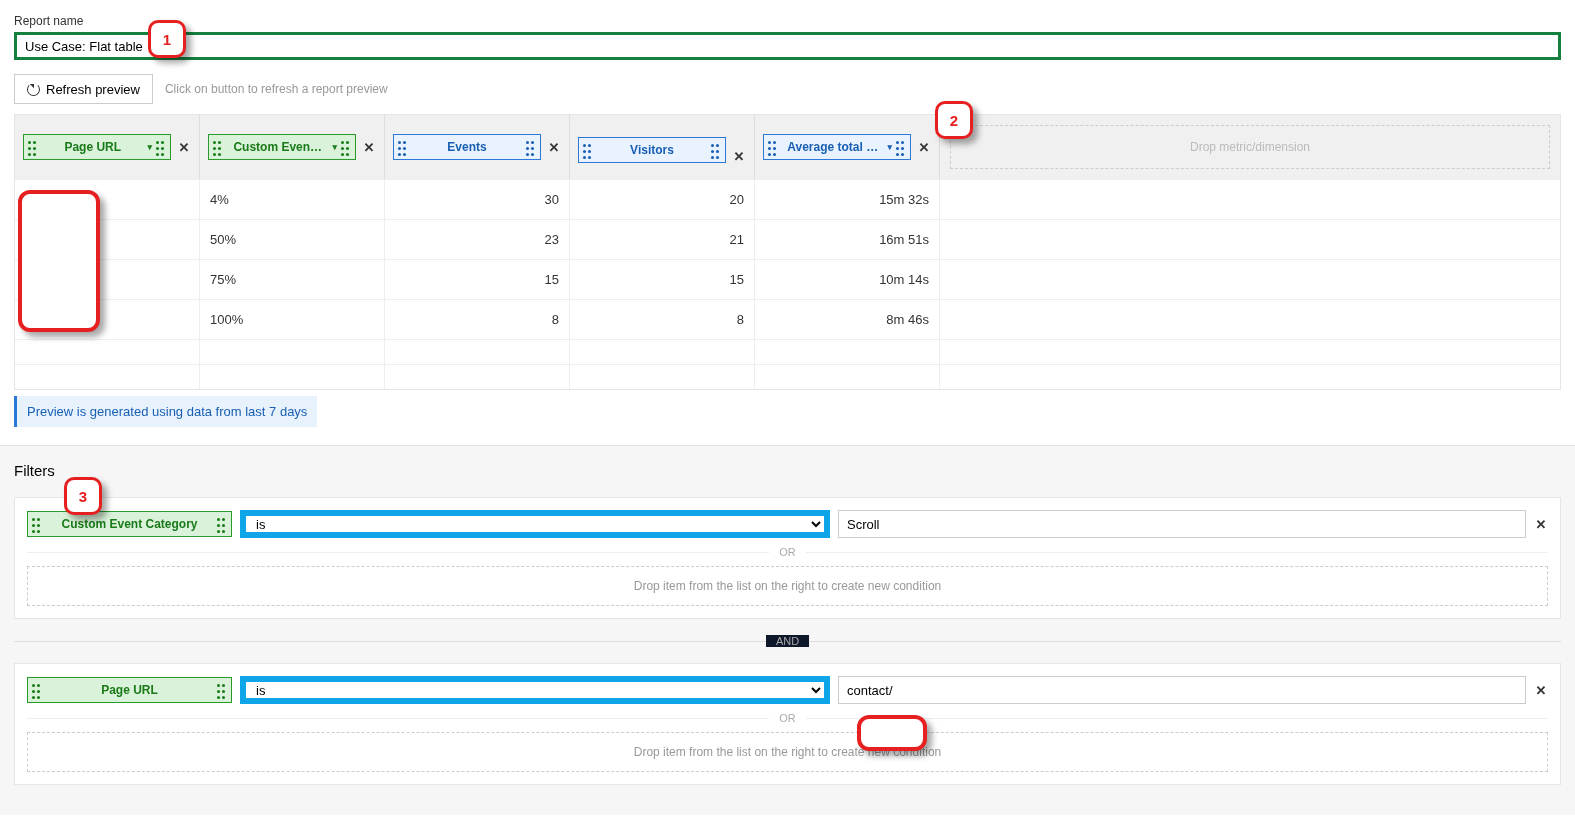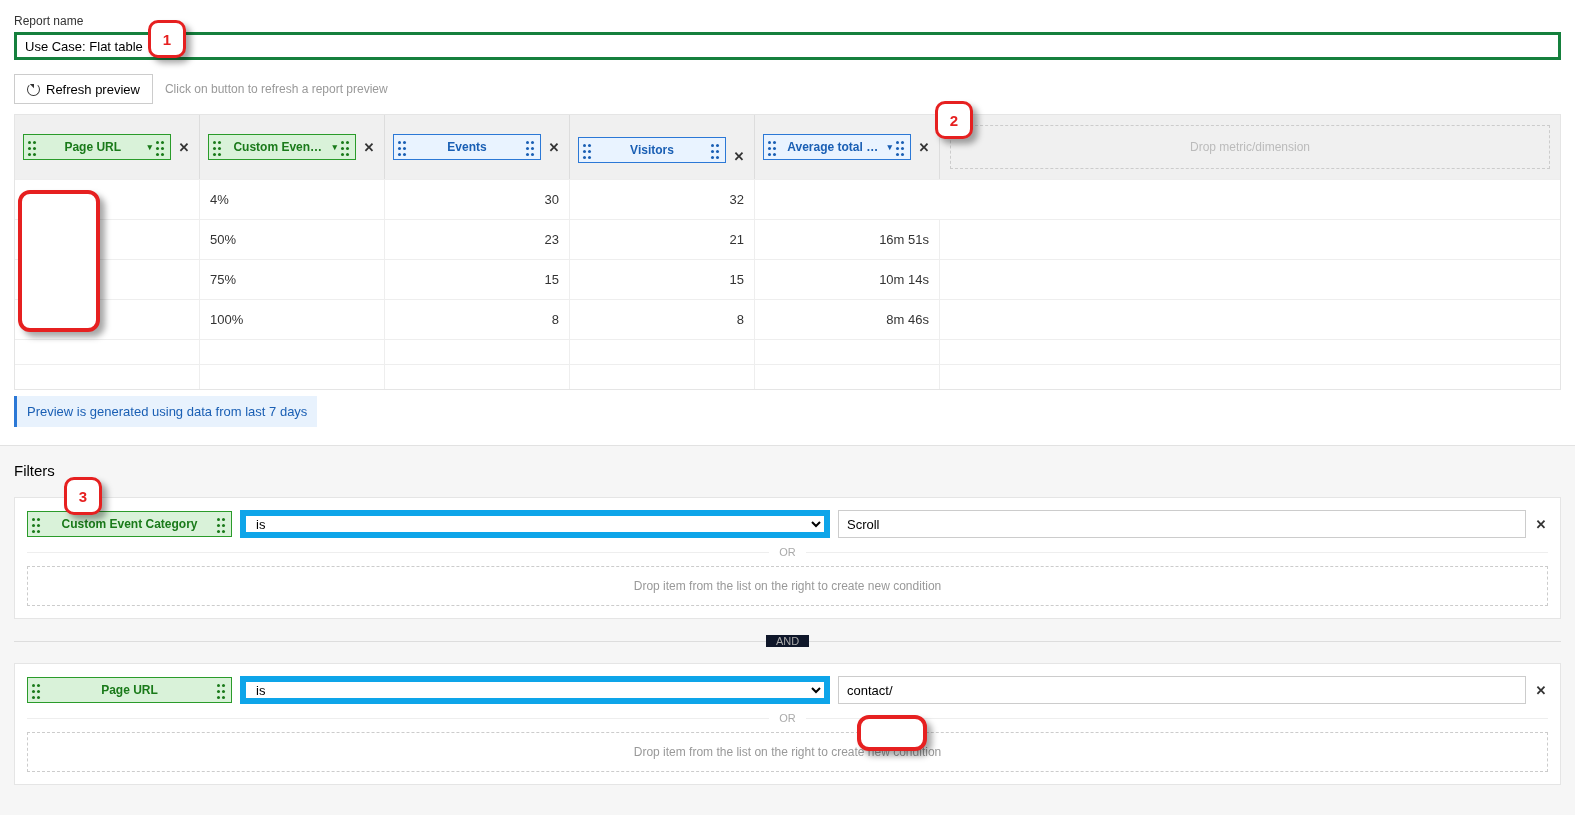--- a/index.html
+++ b/index.html
@@ -157,21 +157,22 @@
     </div>
     <div class="hcell wdrop" style="padding:4px;">
       <div class="drop-zone" style="width:100%;">Drop metric/dimension</div>
     </div>
   </div>
   <div class="tbody" id="tbody">
       <div class="row">
         <div class="cell wcol0">/contact/</div>
         <div class="cell wcol1">4%</div>
         <div class="cell wcol2 num">30</div>
-        <div class="cell wcol3 num">32</div>
+        <div class="cell wcol3 num">20</div>
+        <div class="cell wcol4 num">15m 32s</div>
         <div class="cell wdrop"></div>
       </div>
       <div class="row">
         <div class="cell wcol0">/contact/</div>
         <div class="cell wcol1">50%</div>
         <div class="cell wcol2 num">23</div>
         <div class="cell wcol3 num">21</div>
         <div class="cell wcol4 num">16m 51s</div>
         <div class="cell wdrop"></div>
       </div>

